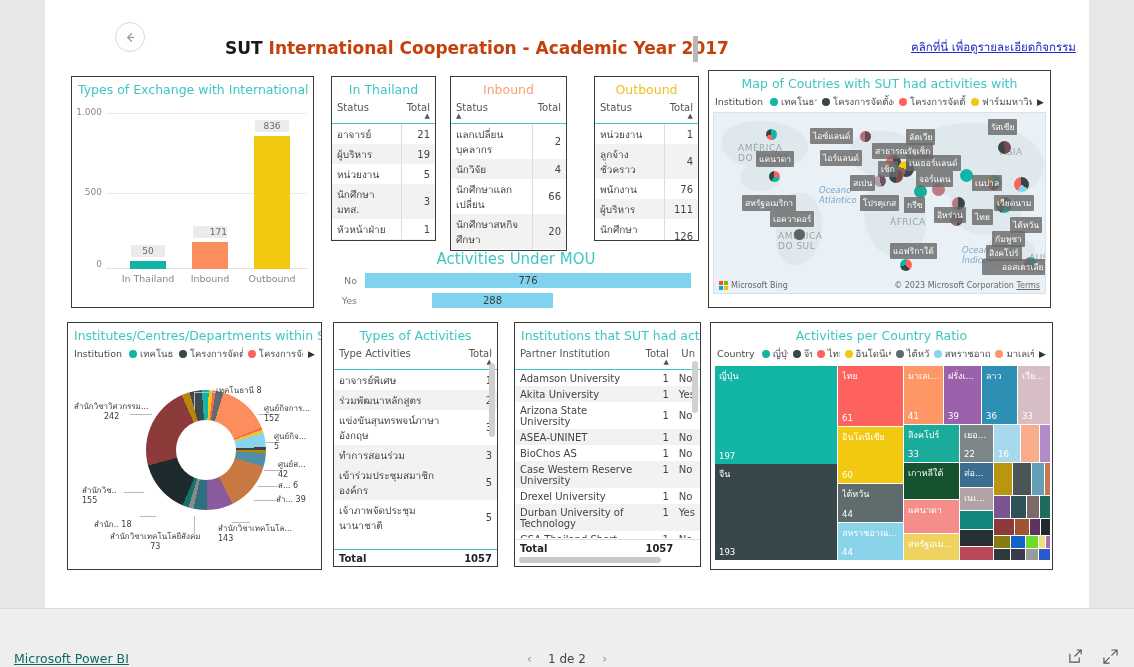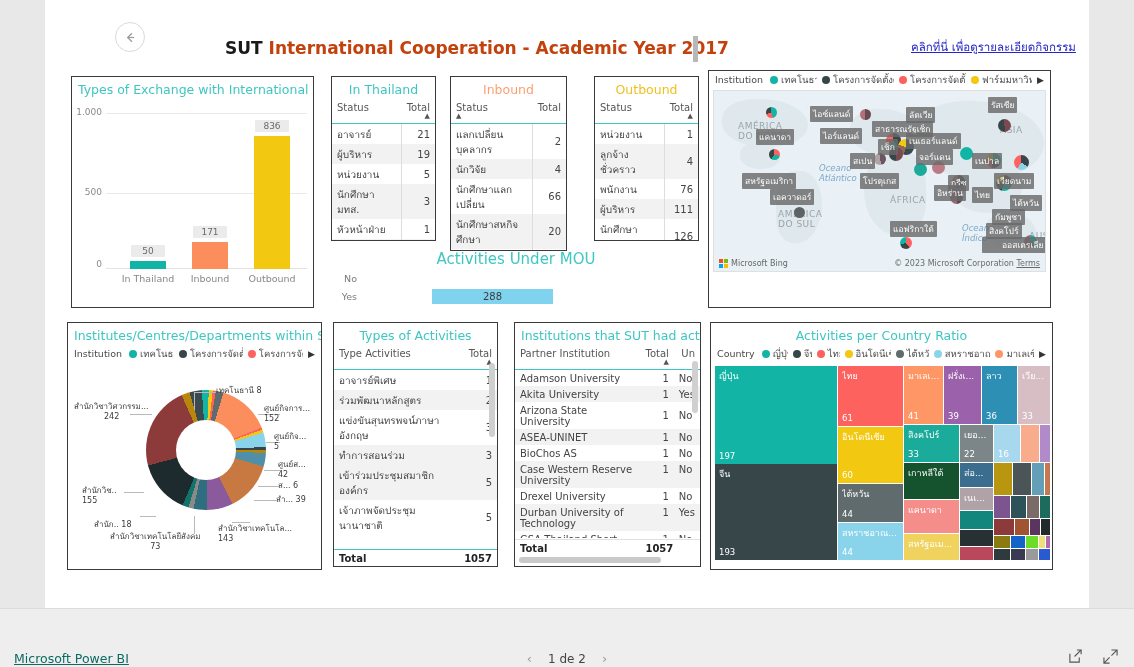--- a/index.html
+++ b/index.html
@@ -217,21 +217,21 @@
         <div class="axlabel" style="top:158px;">0</div>
 
         <div class="bar" style="left:58px; height:160px;">
           <div class="bar-rect" style="height:8px; background:#12b5a5;"></div>
           <div class="bar-val" style="bottom:12px;">50</div>
         </div>
         <div class="bar-cat" style="left:41px;">In Thailand</div>
 
         <div class="bar" style="left:120px; height:160px;">
           <div class="bar-rect" style="height:27px; background:#fb8e5c;"></div>
-          <div class="bar-val" style="bottom:31px;">171</div>
+          <div class="bar-val" style="bottom:31px;text-align:right;">171</div>
         </div>
         <div class="bar-cat" style="left:103px;">Inbound</div>
 
         <div class="bar" style="left:182px; height:160px;">
           <div class="bar-rect" style="height:133px; background:#f2c811;"></div>
           <div class="bar-val" style="bottom:137px;">836</div>
         </div>
         <div class="bar-cat" style="left:165px;">Outbound</div>
       </div>
     </div>
@@ -342,30 +342,32 @@
             </tr>
 
       </tbody>
         </table>
     </div>
 
     <div style="position:absolute; left:286px; top:250px; width:370px; height:62px;">
       <div class="mou-title">Activities Under MOU</div>
       <div class="mou-row">
         <div class="mou-lbl">No</div>
+        <div class="mou-bar" style="width:326px;">776</div>
       </div>
       <div class="mou-row">
         <div class="mou-lbl">Yes</div>
         <div style="width:326px;">
           <div class="mou-bar" style="width:121px; margin-left:67px;">288</div>
         </div>
       </div>
     </div>
 
     <div class="tile" style="left:663px; top:70px; width:343px; height:238px;">
+      <div class="tile-title center">Map of Coutries with SUT had activities with</div>
       <div class="legend">
         <span class="lg-title">Institution</span>
         <span class="lg-item">
             <i class="dot" style="background:#12b5a5"></i>
             <span>เทคโนธานี</span>
           </span>
         <span class="lg-item">
             <i class="dot" style="background:#374649"></i>
             <span>โครงการจัดตั้งศู...</span>
           </span>
@@ -425,21 +427,21 @@
         <div class="maplabel" style="left:158px; top:30px;">สาธารณรัฐเช็ก</div>
         <div class="maplabel" style="left:192px; top:42px;">เนเธอร์แลนด์</div>
         <div class="maplabel" style="left:106px; top:37px;">ไอร์แลนด์</div>
         <div class="maplabel" style="left:164px; top:48px;">เช็ก</div>
         <div class="maplabel" style="left:202px; top:58px;">จอร์แดน</div>
         <div class="maplabel" style="left:136px; top:62px;">สเปน</div>
         <div class="maplabel" style="left:258px; top:62px;">เนปาล</div>
         <div class="maplabel" style="left:42px;  top:38px;">แคนาดา</div>
         <div class="maplabel" style="left:28px;  top:82px;">สหรัฐอเมริกา</div>
         <div class="maplabel" style="left:146px; top:82px;">โปรตุเกส</div>
-        <div class="maplabel" style="left:190px; top:84px;margin-left:44px;">กรีซ</div>
+        <div class="maplabel" style="left:190px; top:84px;">กรีซ</div>
         <div class="maplabel" style="left:220px; top:94px;">อิหร่าน</div>
         <div class="maplabel" style="left:258px; top:96px;">ไทย</div>
         <div class="maplabel" style="left:280px; top:82px;">เวียดนาม</div>
         <div class="maplabel" style="left:56px;  top:98px;">เอควาดอร์</div>
         <div class="maplabel" style="left:296px; top:104px;">ไต้หวัน</div>
         <div class="maplabel" style="left:278px; top:118px;">กัมพูชา</div>
         <div class="maplabel" style="left:272px; top:132px;">สิงคโปร์</div>
         <div class="maplabel" style="left:176px; top:130px;">แอฟริกาใต้</div>
         <div class="maplabel" style="left:268px; top:146px;padding-left:20px;">ออสเตรเลีย</div>
 

